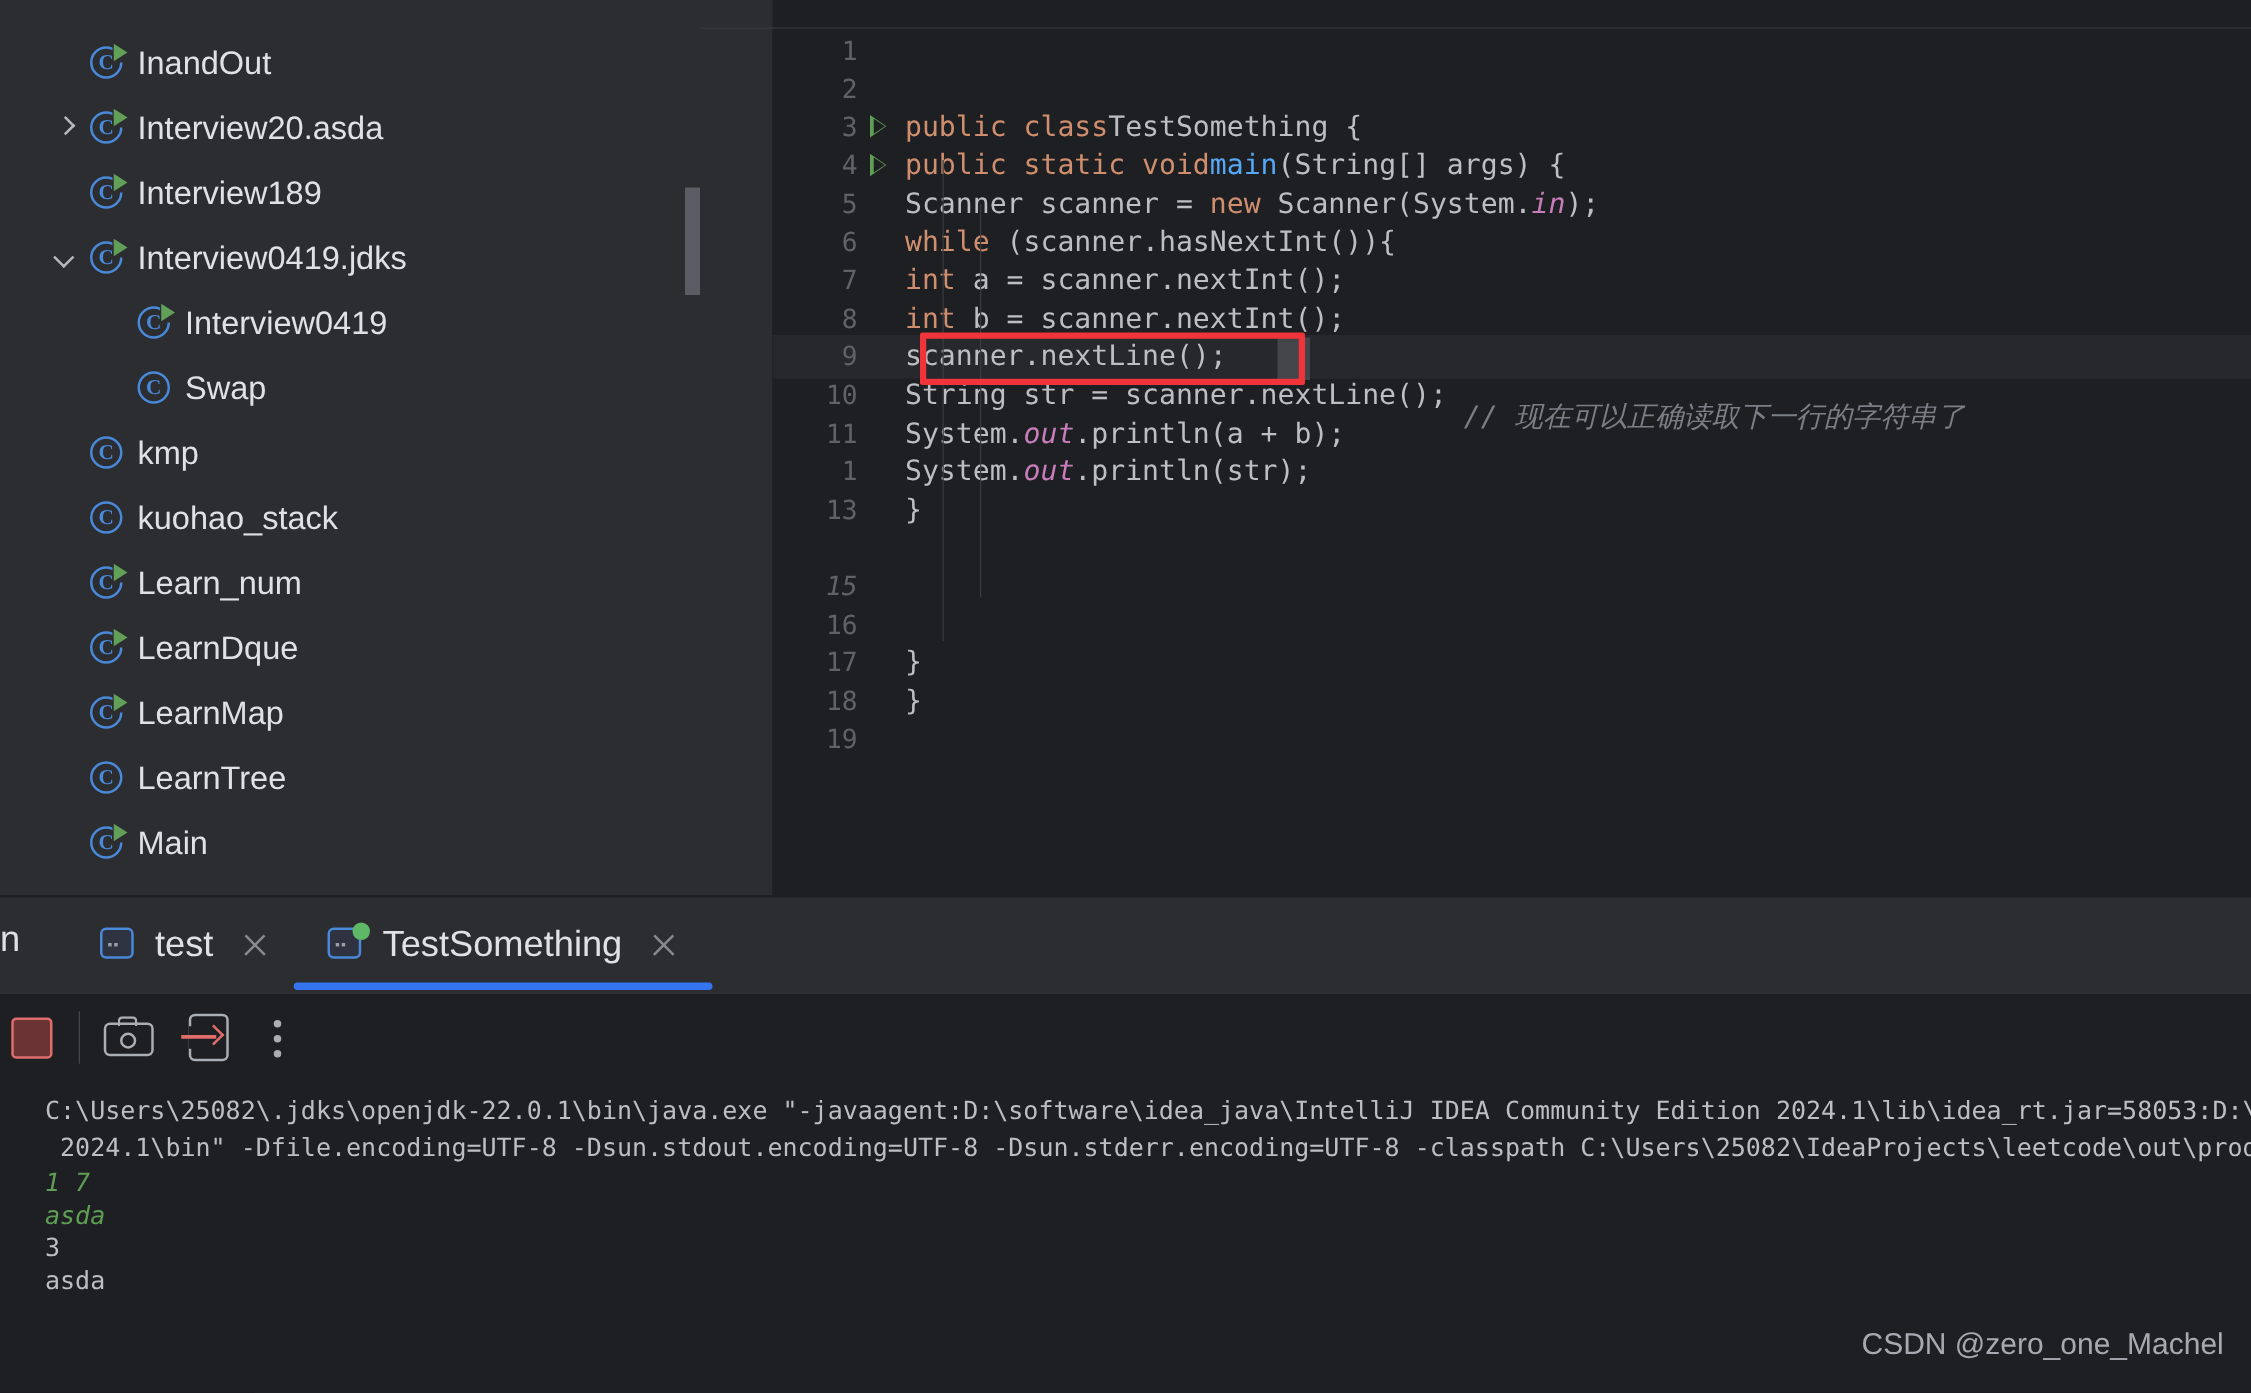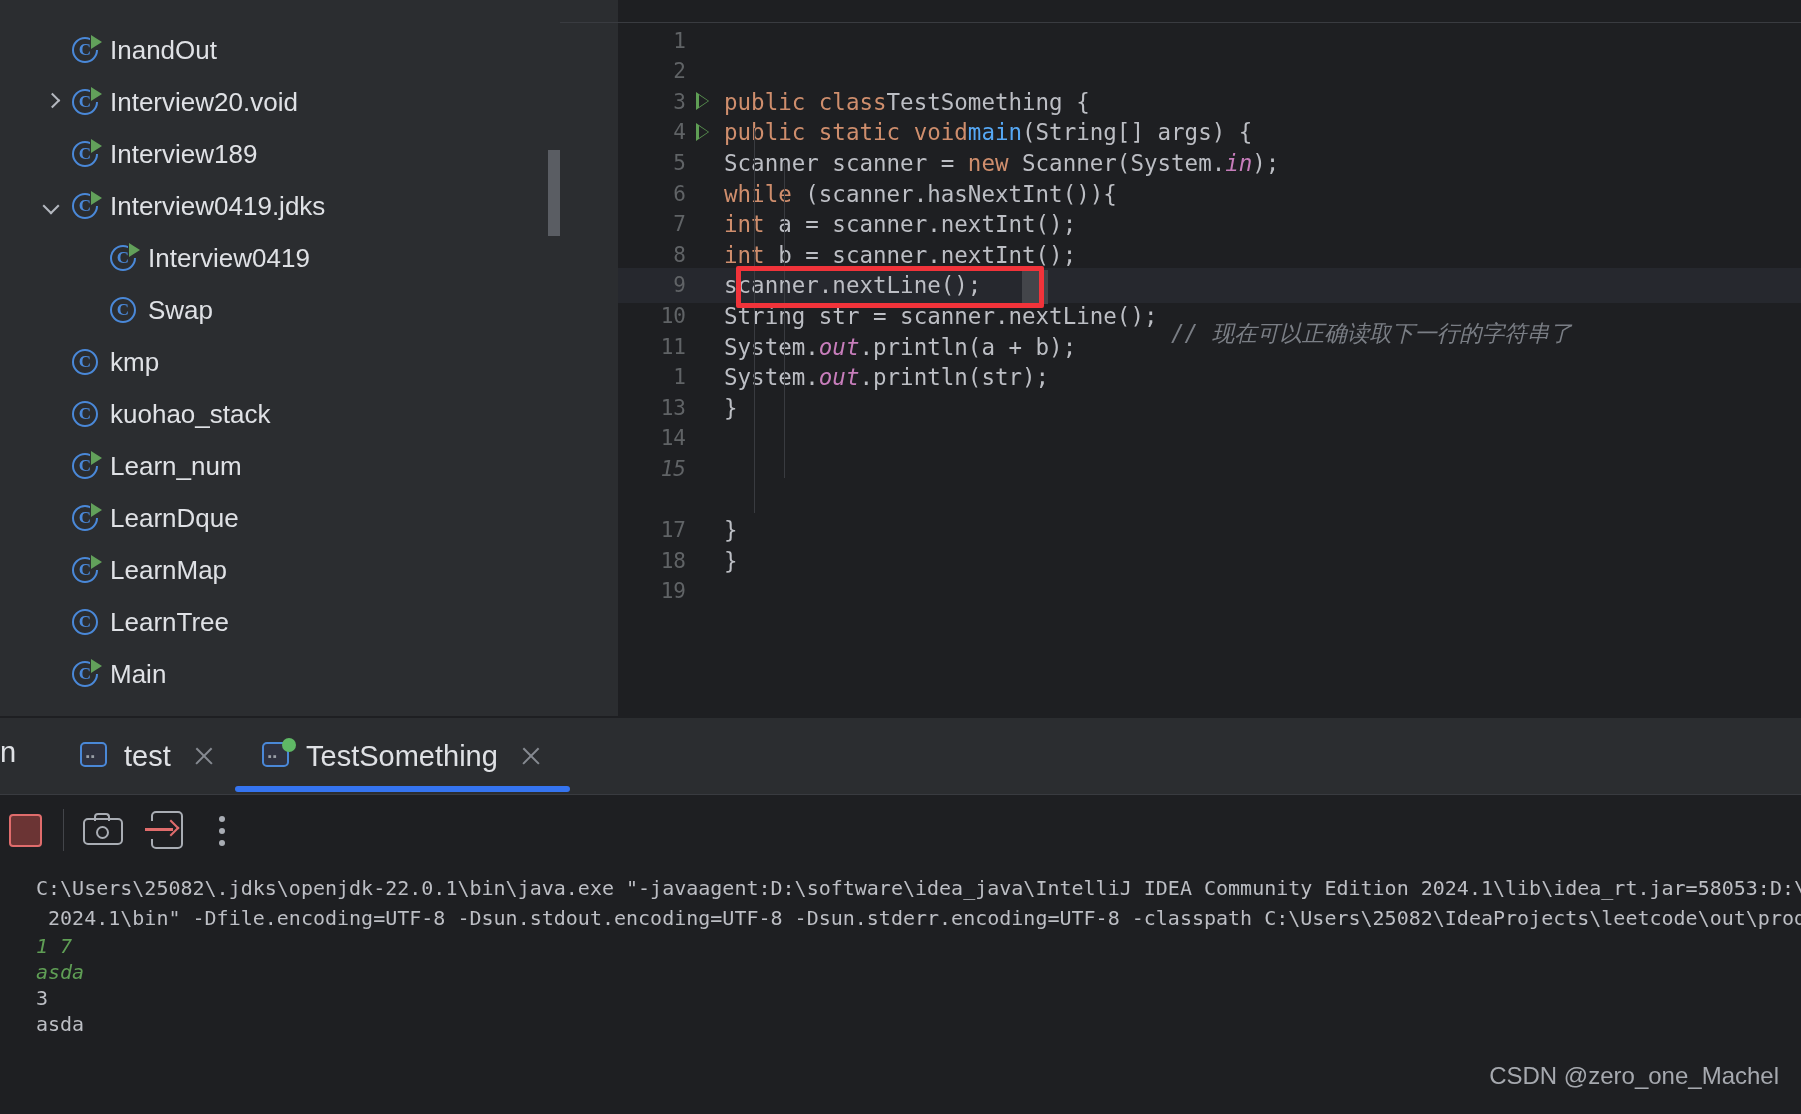--- a/index.html
+++ b/index.html
@@ -274,21 +274,21 @@
             <div class="tree-label">InandOut</div>
           </div>
           <div class="tree-row">
             <div class="arrow right"></div>
             <div class="ic">
               <div class="ring"></div>
               <div class="cglyph">C</div>
               <div class="playbg"></div>
               <div class="play"></div>
             </div>
-            <div class="tree-label">Interview20.void</div>
+            <div class="tree-label">Interview20.asda</div>
           </div>
           <div class="tree-row">
             <div class="arrow none"></div>
             <div class="ic">
               <div class="ring"></div>
               <div class="cglyph">C</div>
               <div class="playbg"></div>
               <div class="play"></div>
             </div>
             <div class="tree-label">Interview189</div>
@@ -444,26 +444,26 @@
               <div class="code">            <span class="plain">System.</span><span class="field">out</span><span class="plain">.println(a + b);</span></div>
             </div>
             <div class="line" style="top: 336.6px;">
               <div class="lnum">1</div>
               <div class="code">            <span class="plain">System.</span><span class="field">out</span><span class="plain">.println(str);</span></div>
             </div>
             <div class="line" style="top: 367.2px;">
               <div class="lnum">13</div>
               <div class="code">        <span class="plain">}</span></div>
             </div>
-            <div class="line" style="top: 397.8px;">
-              <div class="lnum">14</div>
-              <div class="code"></div>
-            </div>
             <div class="line" style="top: 428.4px; font-style: italic;">
               <div class="lnum">15</div>
+              <div class="code"></div>
+            </div>
+            <div class="line" style="top: 459px;">
+              <div class="lnum">16</div>
               <div class="code"></div>
             </div>
             <div class="line" style="top: 489.6px;">
               <div class="lnum">17</div>
               <div class="code">    <span class="plain">}</span></div>
             </div>
             <div class="line" style="top: 520.2px;">
               <div class="lnum">18</div>
               <div class="code"><span class="plain">}</span></div>
             </div>

